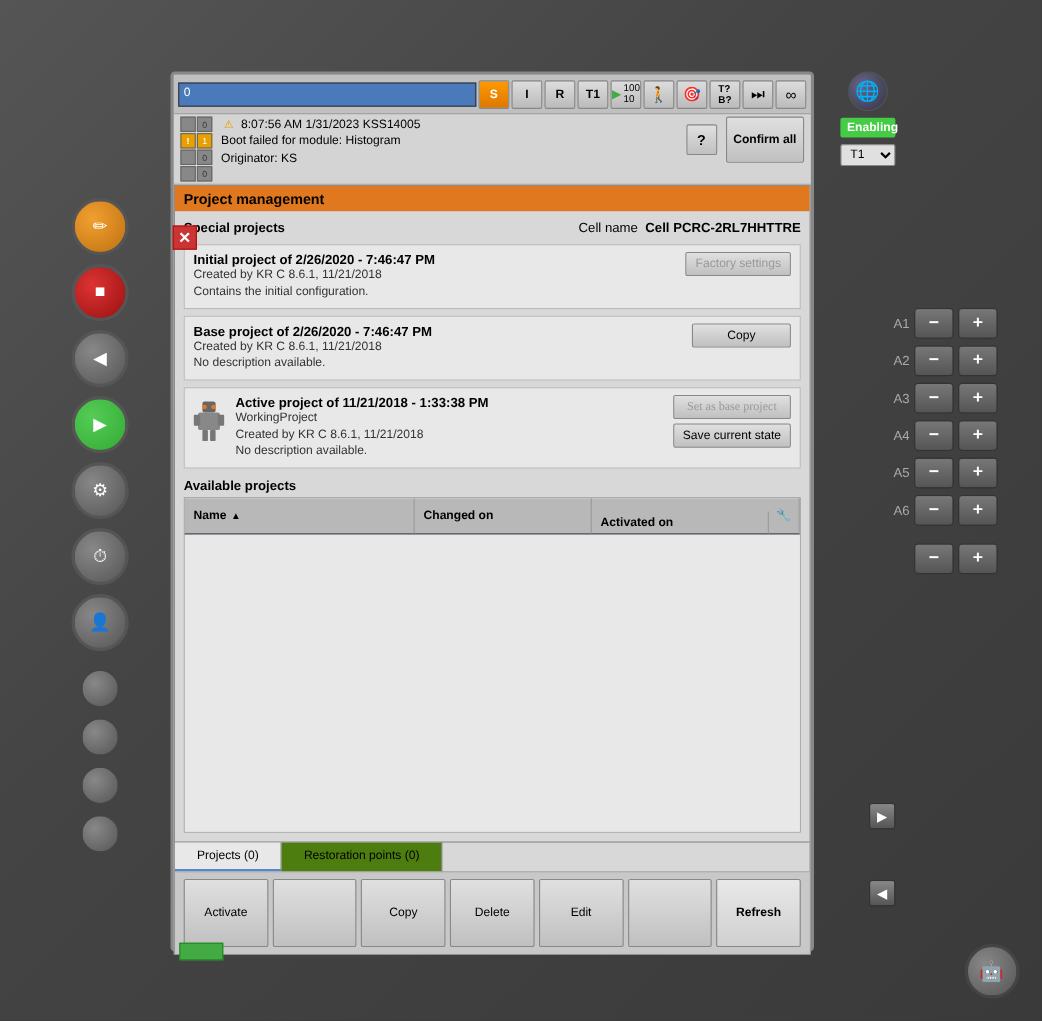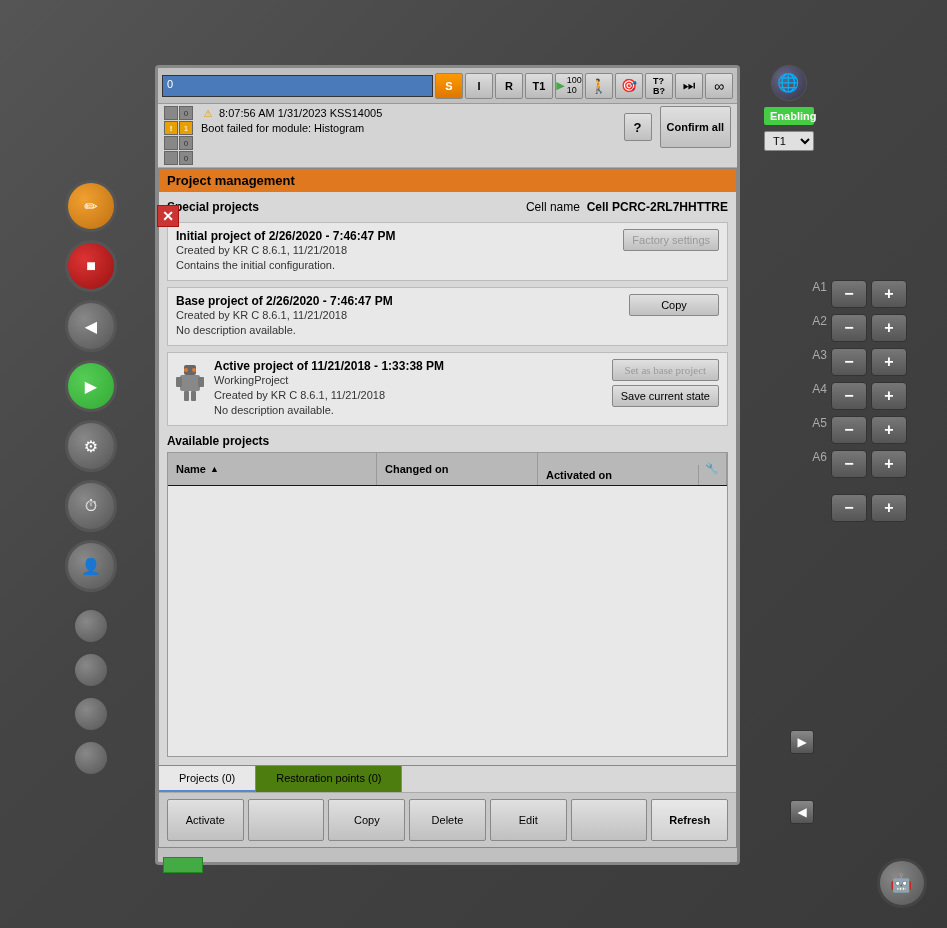--- a/index.html
+++ b/index.html
@@ -344,21 +344,21 @@
     .bottom-actions {
       display: flex;
       gap: 4px;
       padding: 6px 8px;
       background: #c8c8c8;
       border-top: 1px solid #aaa;
     }
 
     .bottom-btn {
       flex: 1;
-      padding: 14px 4px;
+      padding: 24px 4px;
       font-size: 11px;
       background: linear-gradient(to bottom, #e0e0e0, #c0c0c0);
       border: 1px solid #888;
       border-radius: 2px;
       cursor: pointer;
       text-align: center;
     }
 
     .bottom-btn.primary {
       background: linear-gradient(to bottom, #e8e8e8, #d0d0d0);
@@ -404,20 +404,21 @@
       right: 20px;
       top: 280px;
       width: 120px;
       display: flex;
       flex-direction: column;
       gap: 6px;
     }
 
     .axis-row {
       display: flex;
+      align-items: center;
       gap: 4px;
     }
 
     .axis-label {
       color: #aaa;
       font-size: 12px;
       width: 20px;
       text-align: right;
     }
 
@@ -583,20 +584,23 @@
           <div class="indicator-box" style="color:#333;">0</div>
         </div>
       </div>
       <div class="status-rows">
         <div class="status-row">
           <span class="status-icon warning">⚠</span>
           <span>8:07:56 AM 1/31/2023 KSS14005</span>
         </div>
         <div class="status-row">
           <span>Boot failed for module: Histogram</span>
+        </div>
+        <div class="status-row">
+          <span>Originator: KS</span>
         </div>
       </div>
       <div style="display:flex;gap:4px;align-items:center;">
         <button class="help-btn">?</button>
         <button class="confirm-all-btn">Confirm all</button>
       </div>
     </div>
 
     <div class="dialog">
       <div class="dialog-title">Project management</div>

